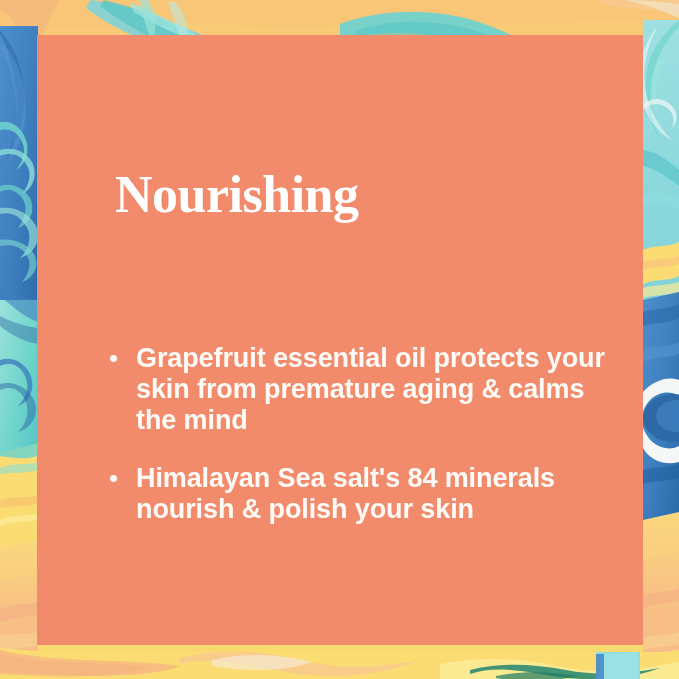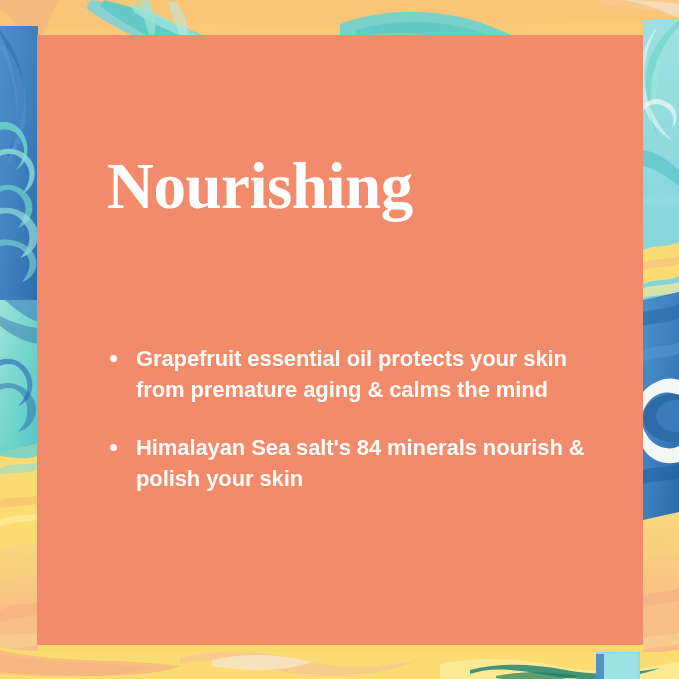--- a/index.html
+++ b/index.html
@@ -33,45 +33,45 @@
     height: 610px;
     background: #F28B6B;
     box-sizing: border-box;
     padding: 0;
   }
   #headline {
     position: absolute;
     left: 70px;
     top: 110px;
     width: 510px;
-    margin: 0;
+    margin: 8px;
     color: #FFFFFF;
     font-family: "Liberation Serif", "DejaVu Serif", serif;
     font-weight: bold;
-    font-size: 65px;
+    font-size: 52px;
     line-height: 83px;
     letter-spacing: -0.5px;
     -webkit-font-smoothing: antialiased;
   }
   #headline .hl-line {
     display: block;
     white-space: nowrap;
   }
   #bullets {
     position: absolute;
     left: 70px;
     top: 308px;
     width: 510px;
     list-style: none;
     margin: 0;
     padding: 0;
     color: #FDFBF7;
     font-family: "Liberation Sans", sans-serif;
     font-weight: bold;
-    font-size: 22px;
+    font-size: 27px;
     line-height: 31px;
     letter-spacing: -0.1px;
   }
   #bullets .bullet-item {
     position: relative;
     padding-left: 29px;
     margin-bottom: 27px;
   }
   #bullets .bullet-item:last-child {
     margin-bottom: 6px;

